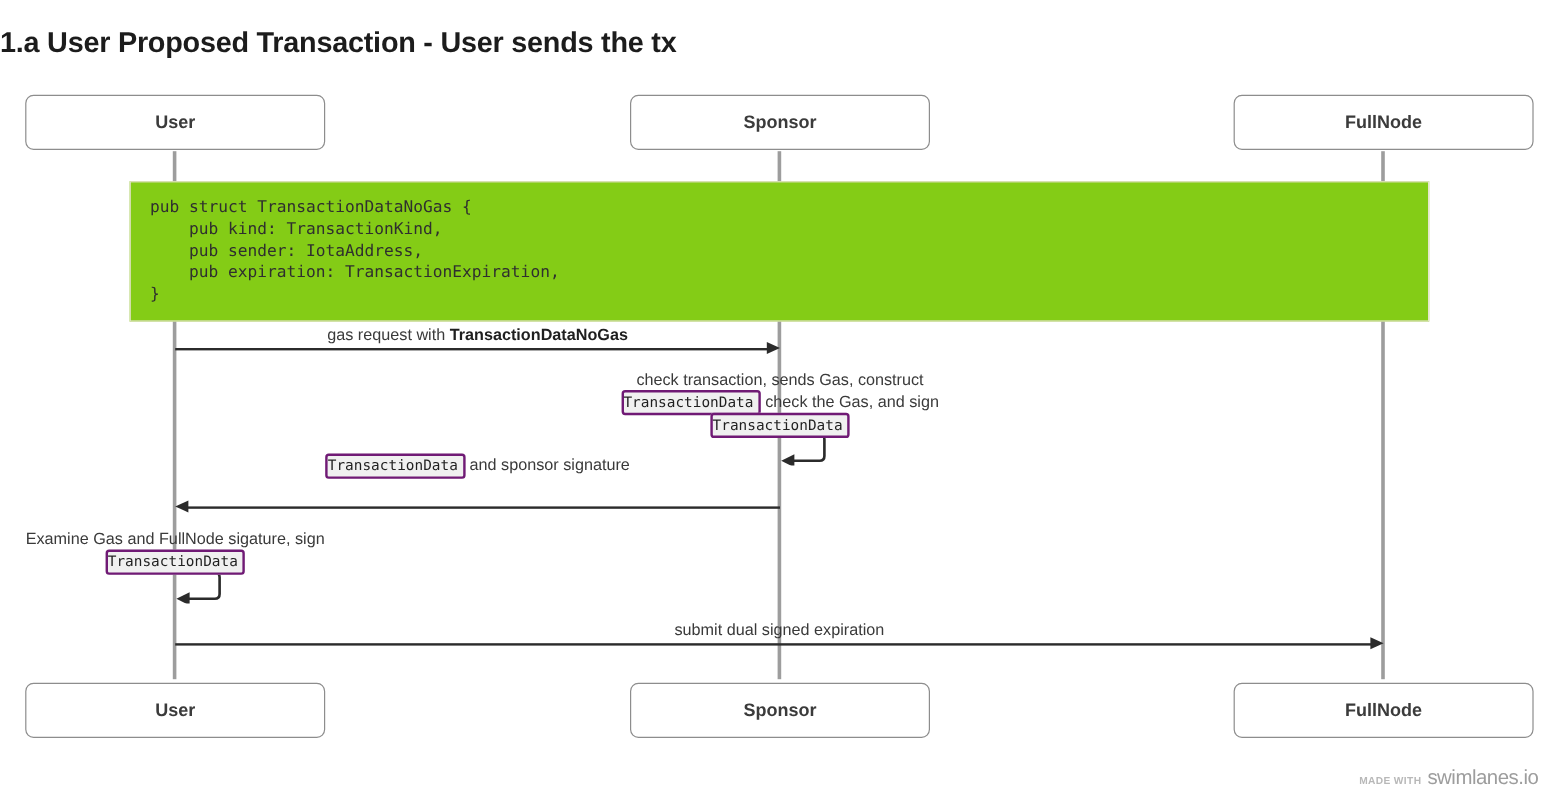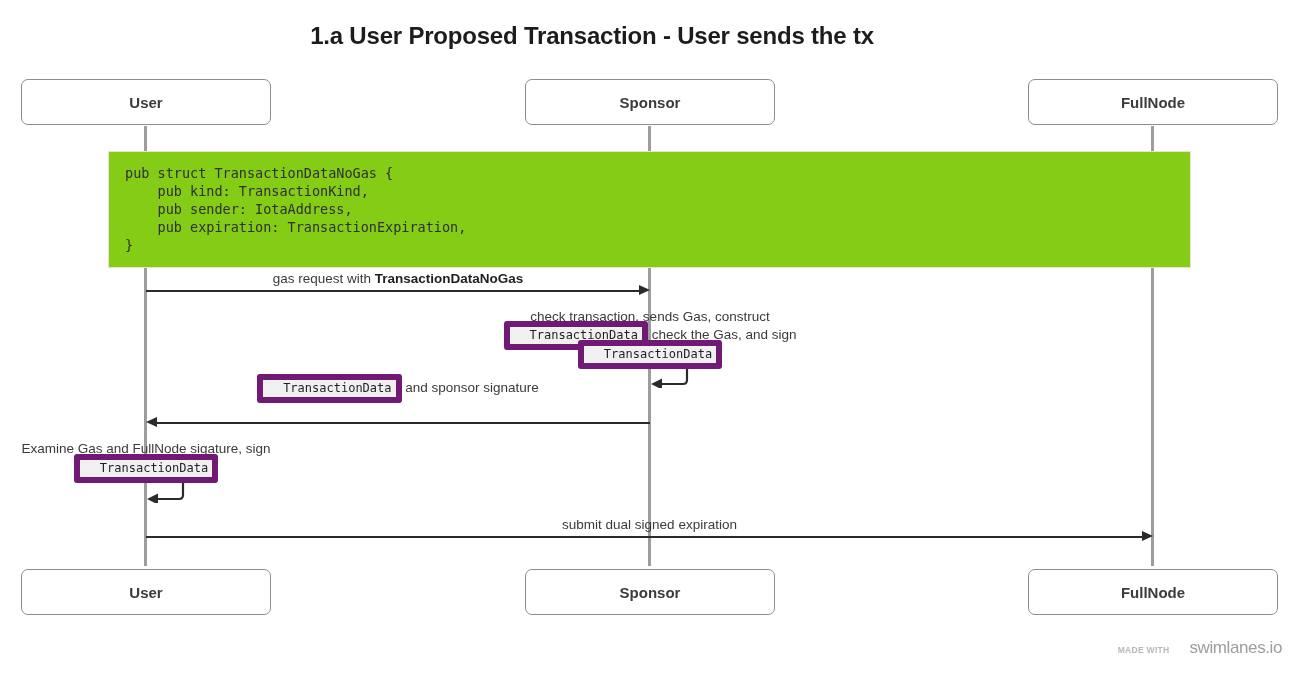--- a/index.html
+++ b/index.html
@@ -15,21 +15,20 @@
     color: #2b2b2b;
     overflow: hidden;
   }
 
   
   #diagram-title {
     position: absolute;
     left: 0;
     top: 22px;
     width: 1184px;
-    text-align: center;
     font-size: 24px;
     font-weight: bold;
     color: #1c1c1c;
     letter-spacing: -0.2px;
   }
 
   
   .lifeline {
     position: absolute;
     width: 3px;
@@ -110,41 +109,41 @@
     z-index: 3;
     white-space: nowrap;
   }
   .msg-label.center { text-align: center; }
   .msg-label b { font-weight: bold; color: #1f1f1f; }
 
   code.inline {
     font-family: "DejaVu Sans Mono", "Liberation Mono", monospace;
     font-size: 12px;
     background: #f0f0f0;
-    border: 6px solid #701a75;
+    border: 2px solid #701a75;
     border-radius: 3px;
-    padding: 1px 4px 2px 20px;
+    padding: 1px 4px 2px 0;
     color: #1f1f1f;
     white-space: nowrap;
   }
 
   
   .self-loop {
     position: absolute;
     z-index: 2;
   }
 
   
   #footer-credit {
     position: absolute;
     right: 18px;
     bottom: 18px;
     display: flex;
     align-items: baseline;
-    gap: 20px;
+    gap: 5px;
     z-index: 5;
     margin-left: 47px;
   }
   #footer-credit .made-with {
     font-size: 8.5px;
     font-weight: bold;
     letter-spacing: 0.3px;
     color: #b8b8b8;
     text-transform: uppercase;
   }

